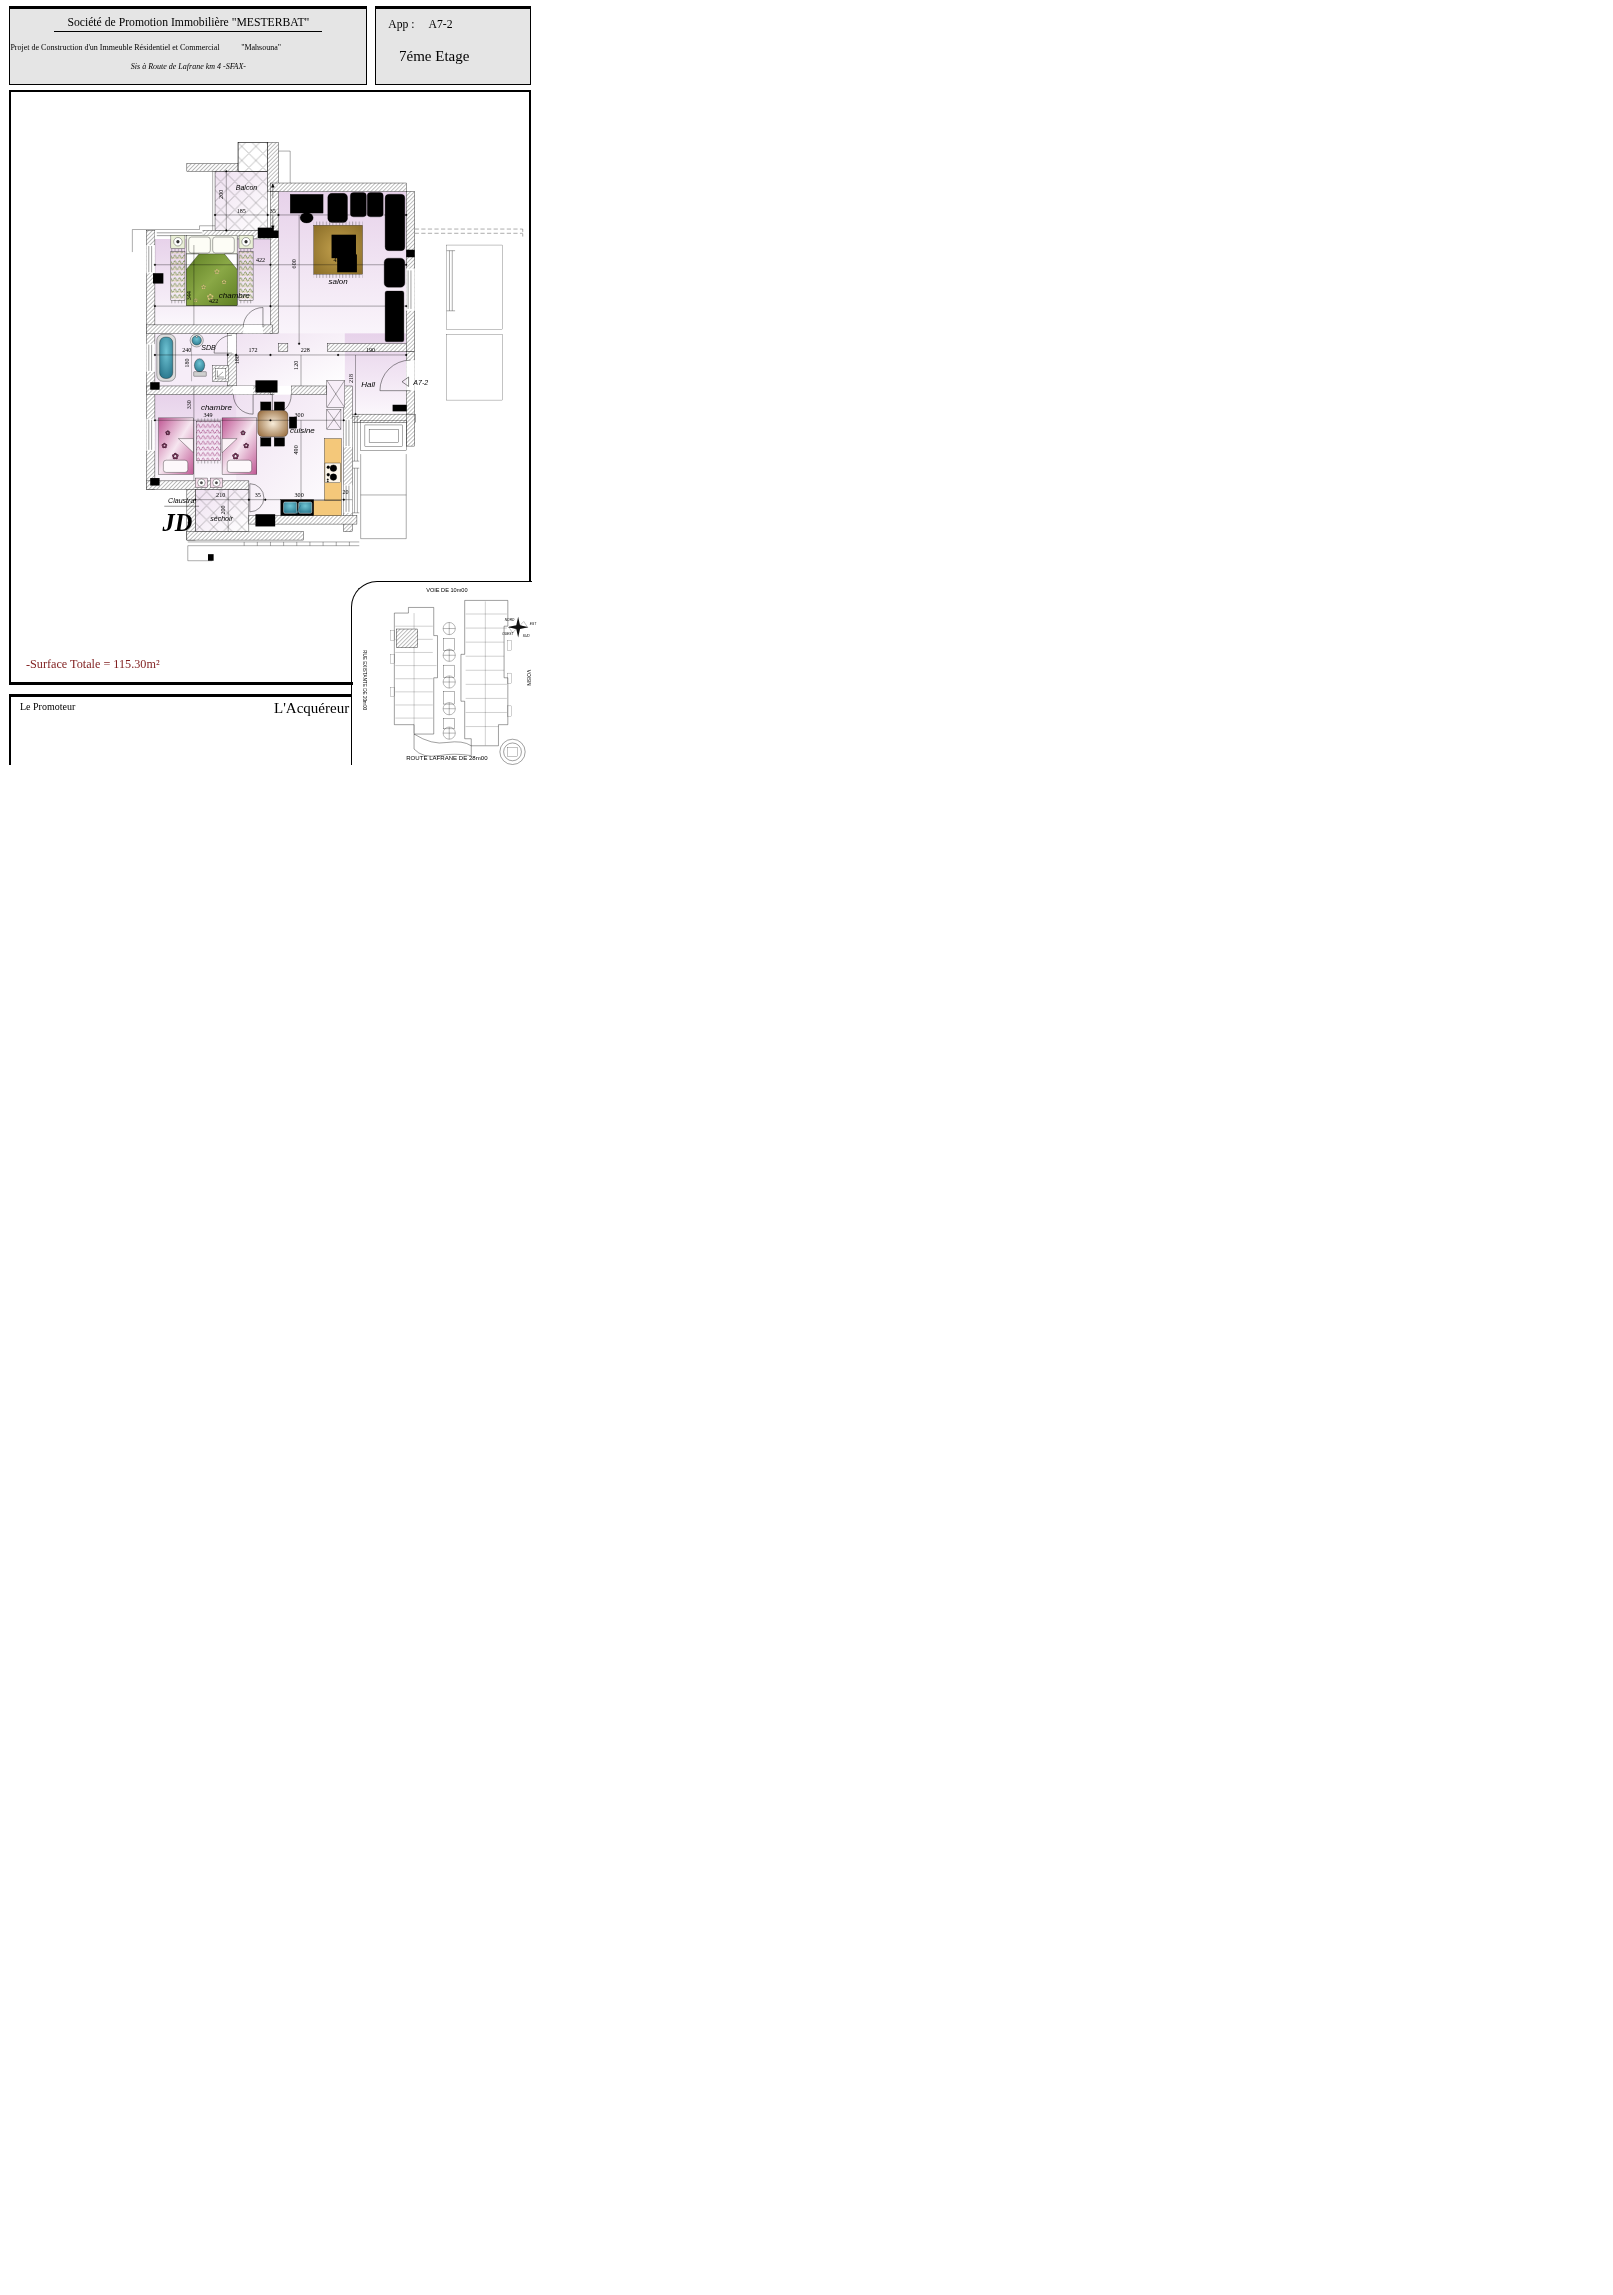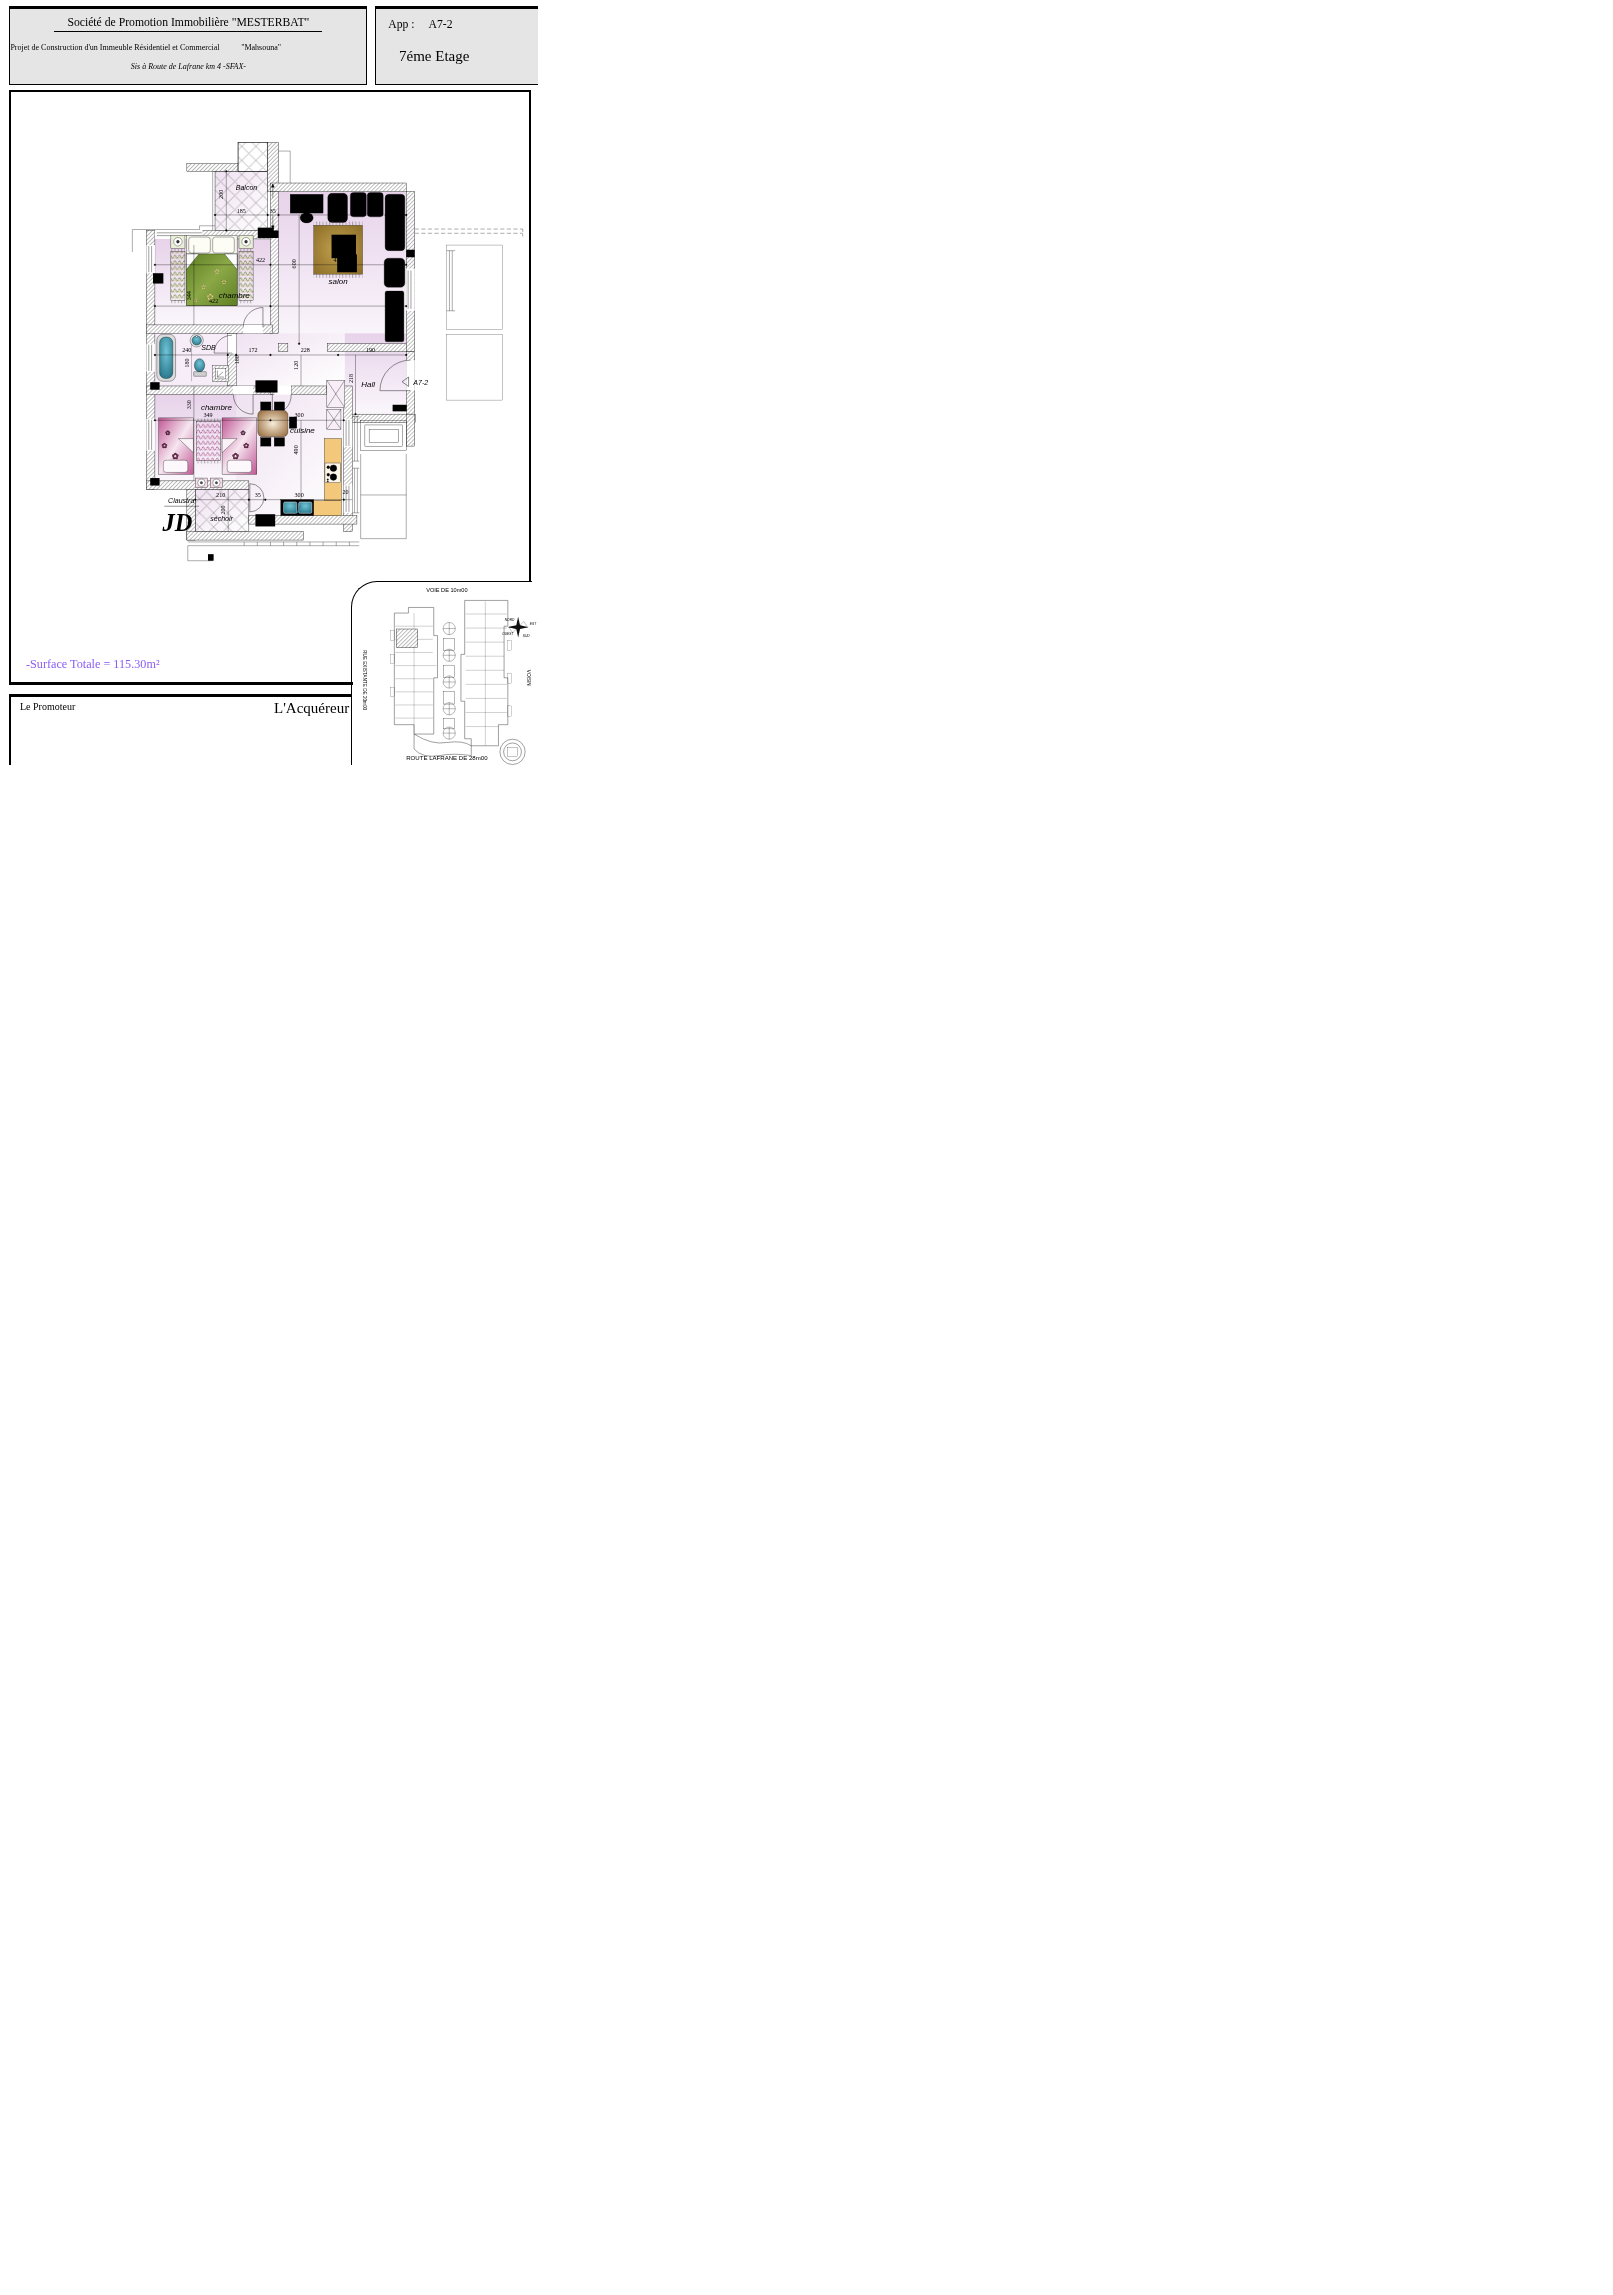--- a/index.html
+++ b/index.html
@@ -8,21 +8,21 @@
   .bar{position:absolute;background:#000;}
   .box{position:absolute;border:1.4px solid #000;border-top:3.3px solid #000;background:#e5e5e5;}
   .hdr-title{position:absolute;left:0;right:0;top:6.6px;text-align:center;font-size:11.7px;}
   .hdr-title span{display:inline-block;border-bottom:0.9px solid #000;padding:0 13px 1.9px 13px;}
   .hdr-sub{position:absolute;left:0;right:0;top:34px;text-align:left;font-size:8px;}
   .hdr-sub .gap{display:inline-block;width:21.6px;}
   .hdr-addr{position:absolute;left:0;right:0;top:53px;text-align:center;font-size:8px;font-style:italic;}
   .app-row{position:absolute;left:12.2px;top:8.5px;font-size:11.7px;}
   .app-row .v{margin-left:14px;}
   .floor-row{position:absolute;left:23px;top:39px;font-size:15px;}
-  .surface{position:absolute;left:26px;top:657px;font-size:12.2px;color:#8b5cf6;}
+  .surface{position:absolute;left:26px;top:657px;font-size:12.2px;color:#7f1d1d;}
   .promoter{position:absolute;left:20px;top:701px;font-size:10px;}
   .acquirer{position:absolute;left:274px;top:700px;font-size:15px;}
   .siteframe{position:absolute;left:351px;top:581px;width:180px;height:184px;
              border-left:1.9px solid #000;border-top:1.9px solid #000;border-top-left-radius:26px;}
   svg text{font-family:"Liberation Serif",serif;}
   .rm{font-family:"Liberation Sans",sans-serif;font-style:italic;}
   .dim{font-size:13px;}
   .site-lb{font-family:"Liberation Sans",sans-serif;}
 </style>
 </head>
@@ -33,21 +33,21 @@
   <div class="box" style="left:9.4px;top:6.1px;width:356px;height:75px;">
     <div class="hdr-title">
       <span>Société de Promotion Immobilière "MESTERBAT"</span>
     </div>
     <div class="hdr-sub">
       <span>Projet de Construction d'un Immeuble Résidentiel et Commercial</span><span class="gap"></span><span>"Mahsouna"</span>
     </div>
     <div class="hdr-addr">Sis à Route de Lafrane km 4  -SFAX-</div>
   </div>
 
-  <div class="box" style="left:375px;top:6.1px;width:154px;height:75px;padding-left:8px;">
+  <div class="box" style="left:375px;top:6.1px;width:154px;height:75px;">
     <div class="app-row">
       <span>App :</span><span class="v">A7-2</span>
     </div>
     <div class="floor-row">7éme Etage</div>
   </div>
 
   <div class="bar" style="left:9.4px;top:90px;width:522px;height:1.9px;"></div>
   <div class="bar" style="left:9.4px;top:90px;width:1.9px;height:595px;"></div>
   <div class="bar" style="left:529px;top:90px;width:1.9px;height:492px;"></div>
   <div class="bar" style="left:9.4px;top:682px;width:344px;height:3.3px;"></div>

